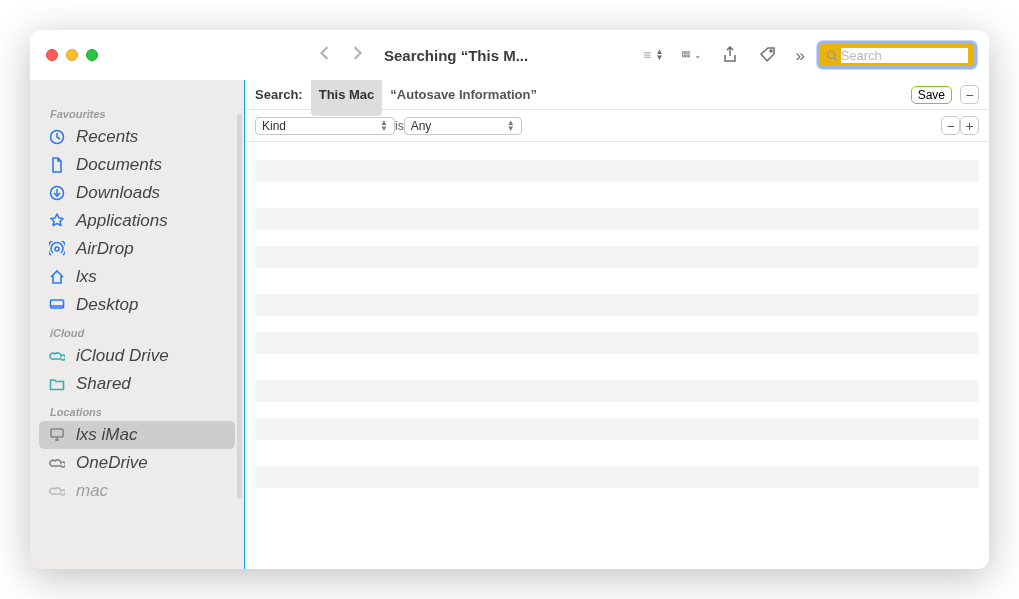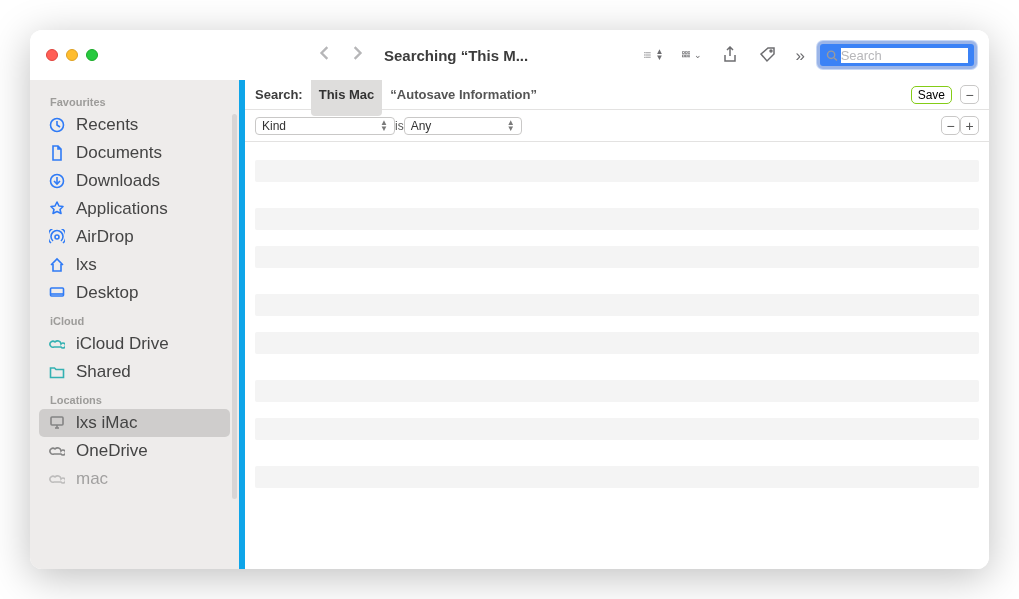--- a/index.html
+++ b/index.html
@@ -34,35 +34,35 @@
 .toolbar-spacer { flex: 1; }
 .tb-icons { display: flex; align-items: center; gap: 18px; color: #808083; margin-right: 12px;}
 .tb-icons .ico { width: 20px; height: 18px; display:flex; align-items:center; justify-content:center;}
 .tb-icons svg { width: 18px; height: 18px; stroke: #6d6d70; fill: none; stroke-width:1.5; }
 .view-menu { display:flex;align-items:center;gap:4px;}
 .double-chevron { color:#6d6d70; font-size:17px; line-height:1; }
 
 
 .search-wrap {
   width: 160px; height: 28px; border-radius: 6px;
-  border: 3px solid #9bb5e8; background:#3b82f6;
+  border: 3px solid #9bb5e8; background:#eab308;
   box-shadow: 0 0 0 1px #c8d8f6; display:flex;align-items:center;padding:0 6px;gap:3px;
 }
 .search-wrap svg { width:13px;height:13px;stroke:#9a9a9c;fill:none;stroke-width:2;}
 .search-wrap input { border:none;outline:none;font-size:13px;width:100%;color:#333;}
 .search-wrap input::placeholder{ color:#b7b7ba;}
 
 
 .main { flex:1; display:flex; overflow:hidden; }
 
 
 .sidebar {
   width: 215px; background: #eeeceb;
-  border-right: 6px solid #0ea5e9; padding: 8px 0 0 0;
-  overflow-y:auto; position:relative;
+  border-right: 1px solid #0ea5e9; padding: 20px 0 0 0;
+  overflow-y:auto; position:relative;font-style:italic;
 }
 .sidebar::-webkit-scrollbar{width:6px;}
 .section-label { font-size: 11px; font-weight: 600; color: #9d9c9a; padding: 8px 20px 3px; }
 .side-item {
   display:flex;align-items:center;gap:10px;
   height: 28px; padding: 0 18px; font-size: 17px; color:#444;
 }
 .side-item.selected { background:#cfcdcc; border-radius:5px; margin:0 9px; padding:0 9px;}
 .side-ico { width:18px;height:18px;display:flex;align-items:center;justify-content:center;}
 .side-ico svg { width:16px;height:16px;fill:none;stroke:#2f7bf6;stroke-width:1.6;}

